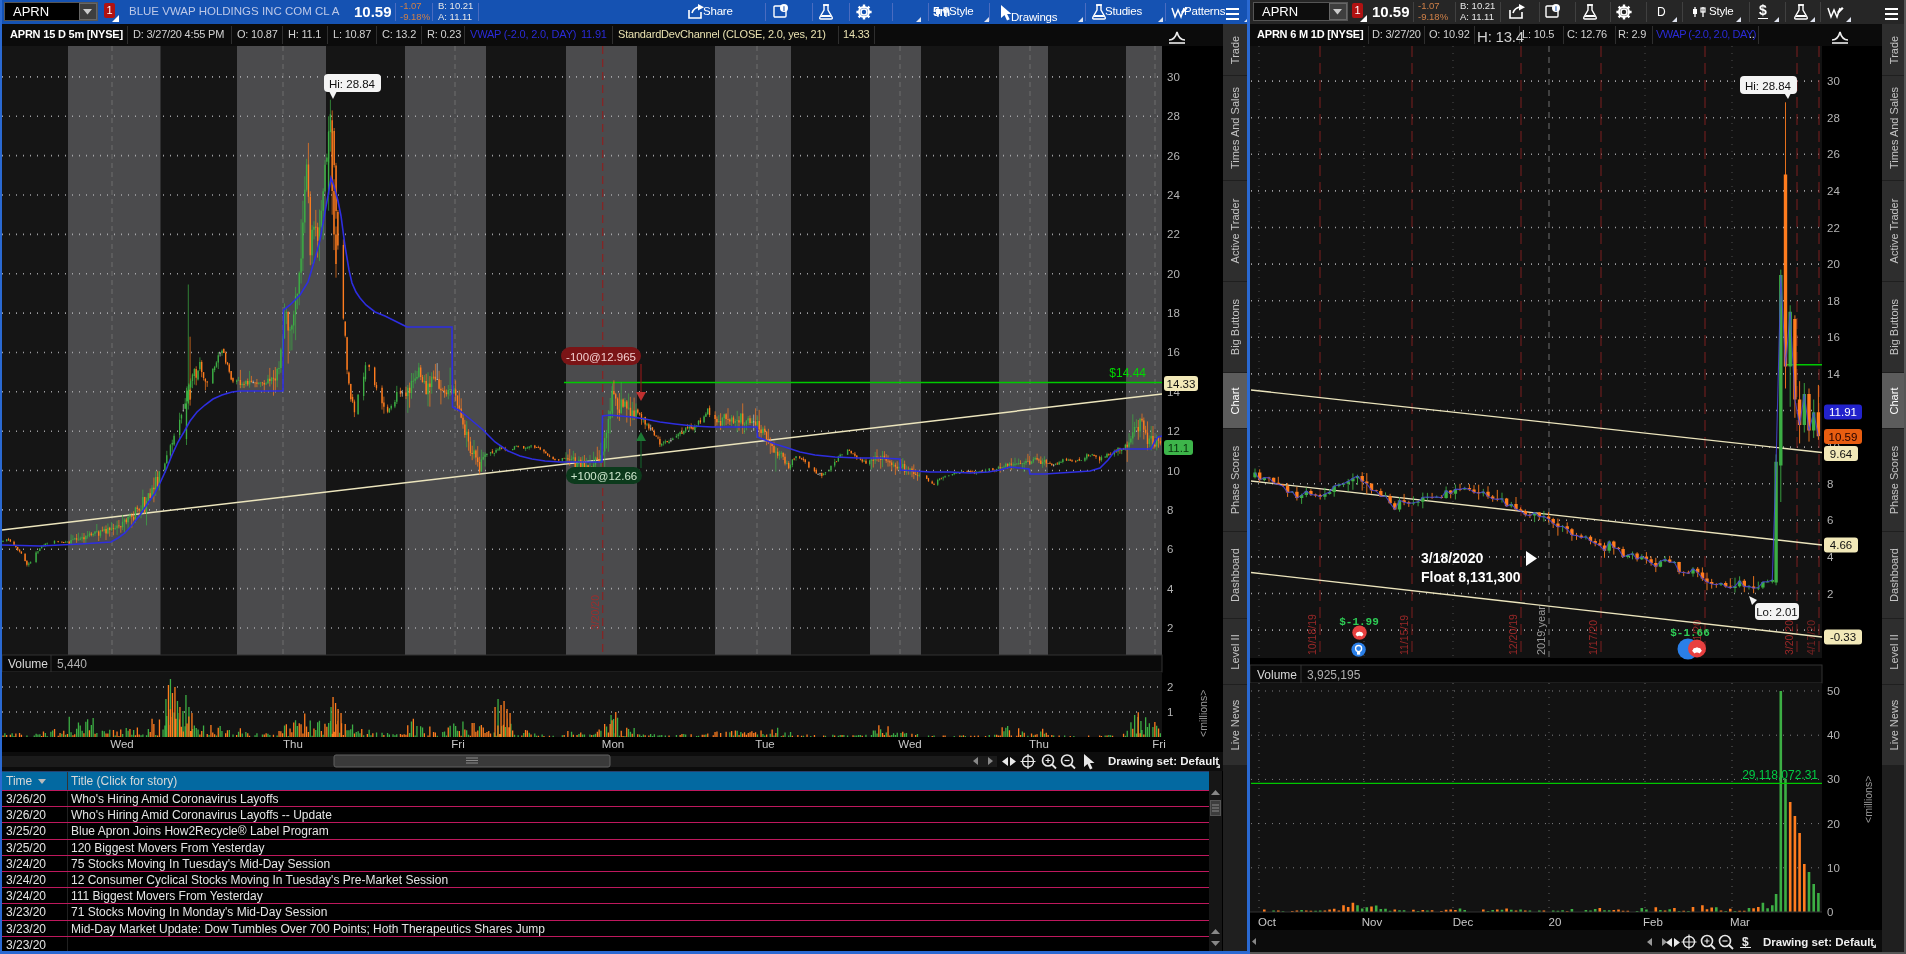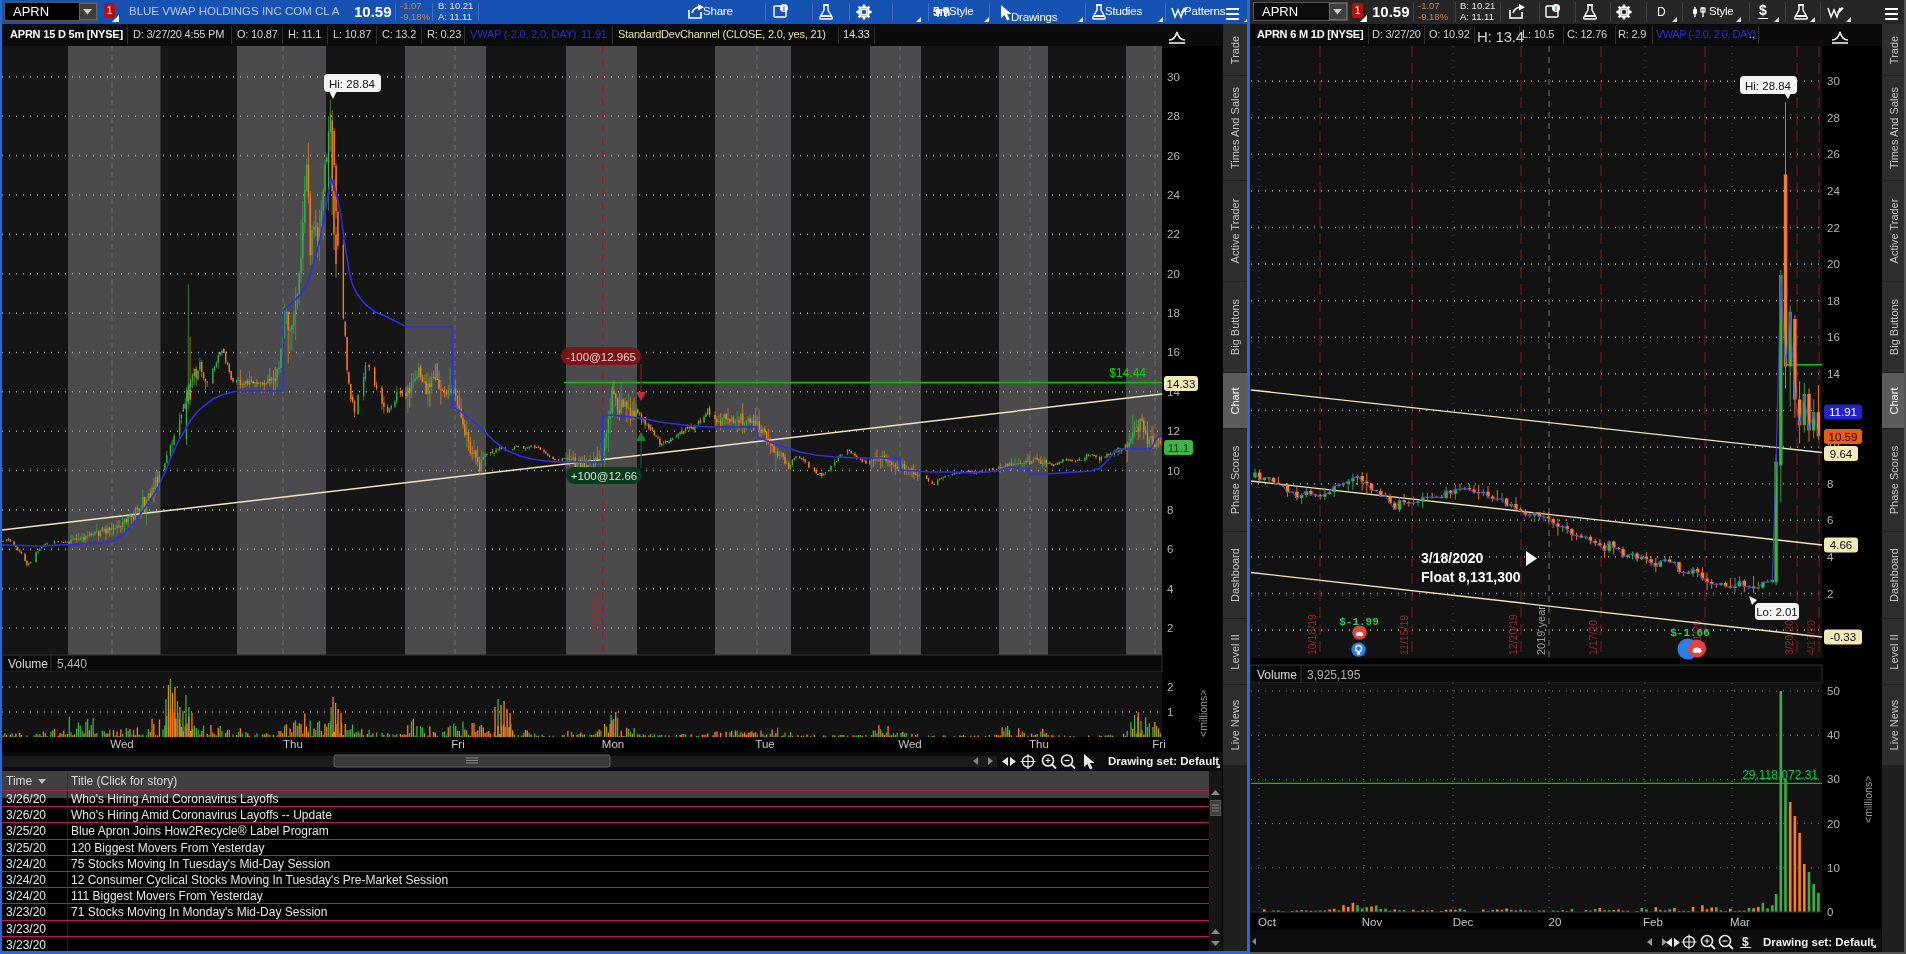--- a/index.html
+++ b/index.html
@@ -214,21 +214,21 @@
       <path d="M1052 764.5l4 4" stroke="#e8e8e8" stroke-width="1.8"></path>
       <path d="M1045.5 760.5h5M1048 758v5" stroke="#e8e8e8" stroke-width="1.2"></path>
       <circle cx="1067" cy="760.5" r="5.5" fill="none" stroke="#e8e8e8" stroke-width="1.6"></circle>
       <path d="M1071 764.5l4 4" stroke="#e8e8e8" stroke-width="1.8"></path>
       <path d="M1064.5 760.5h5" stroke="#e8e8e8" stroke-width="1.2"></path>
       <path d="M1084 754l0 13 3.5-3 2.5 5.5 2.5-1.2-2.5-5.3h4.5z" fill="#e8e8e8"></path>
       <text x="1108" y="765" fill="#f0f0f0" font-size="11.5" font-weight="bold">Drawing set: Default</text>
       <path d="M1216 768l4-4v4z" fill="#ccc"></path>
     </svg>
   </div>
-<div class="abs" style="left:2px;top:771px;width:1207px;height:27px;background:#404040;border-top:1px solid #27406e;color:#d8d8d8;font-size:12px;line-height:18px">
+<div class="abs" style="left:2px;top:771px;width:1207px;height:19px;background:#0369a1;border-top:1px solid #27406e;color:#d8d8d8;font-size:12px;line-height:18px">
     <span style="position:absolute;left:4px">Time</span>
     <svg style="position:absolute;left:36px;top:7px" width="9" height="6">
       <path d="M0 0h8l-4 5z" fill="#bbb"></path>
     </svg>
     <span style="position:absolute;left:69px">Title (Click for story)</span>
     <span style="position:absolute;left:65px;top:0;width:1px;height:19px;background:#333"></span>
   </div>
 <div class="newsrow" style="top:790px">
     <span class="date">3/26/20</span>
     <span class="title">Who's Hiring Amid Coronavirus Layoffs</span>
@@ -264,20 +264,21 @@
     <span class="title">111 Biggest Movers From Yesterday</span>
     <span style="position:absolute;left:65px;top:0;width:1px;height:17px;background:#202020"></span>
   </div>
 <div class="newsrow" style="top:903.4000000000003px">
     <span class="date">3/23/20</span>
     <span class="title">71 Stocks Moving In Monday's Mid-Day Session</span>
     <span style="position:absolute;left:65px;top:0;width:1px;height:17px;background:#202020"></span>
   </div>
 <div class="newsrow" style="top:919.6000000000004px">
     <span class="date">3/23/20</span>
+    <span class="title">Mid-Day Market Update: Dow Tumbles Over 700 Points; Hoth Therapeutics Shares Jump</span>
     <span style="position:absolute;left:65px;top:0;width:1px;height:17px;background:#202020"></span>
   </div>
 <div class="newsrow" style="top:935.8000000000004px">
     <span class="date">3/23/20</span>
     <span style="position:absolute;left:65px;top:0;width:1px;height:17px;background:#202020"></span>
   </div>
 <div class="abs" style="left:1209px;top:771px;width:13px;height:181px;background:#161616"></div>
 <svg class="abs" style="left:1211px;top:789px" width="10" height="8">
     <path d="M0 6l4.5-5 4.5 5z" fill="#888"></path>
   </svg>

